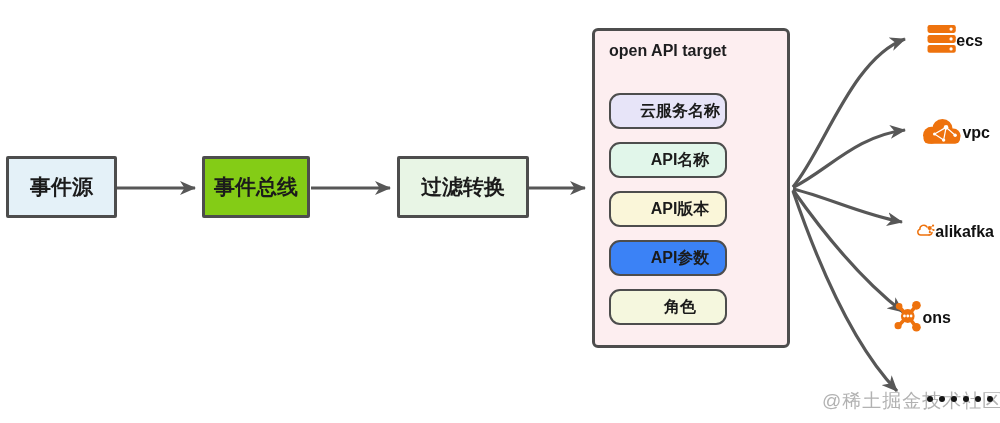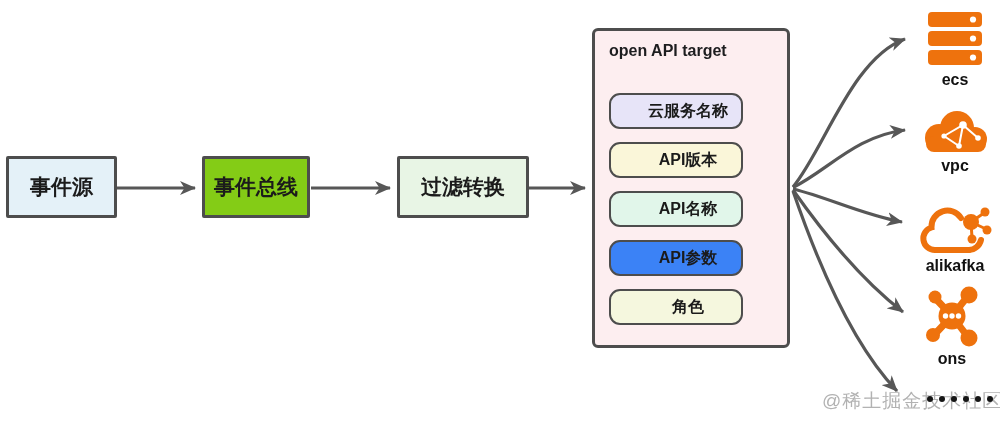--- a/index.html
+++ b/index.html
@@ -23,43 +23,43 @@
     position:absolute;left:592px;top:28px;width:198px;height:320px;
     box-sizing:border-box;border:3px solid #4d4d4d;border-radius:6px;
     background:#fdeef0;z-index:3;
   }
   .target-title{
     position:absolute;left:14px;top:11px;
     font-size:16px;font-weight:700;color:#1d1d1f;
   }
   .pill-list{position:absolute;left:14px;top:62px;}
   .pill{
-    width:134px;height:36px;box-sizing:border-box;margin-bottom:13px;
+    width:118px;height:36px;box-sizing:border-box;margin-bottom:13px;
     border:2.5px solid #4d4d4d;border-radius:11px;
     display:flex;align-items:center;justify-content:center;
     font-size:16px;font-weight:700;color:#1b1b1b;padding-left:24px;
   }
   .pill-0{background:#e7e4f8;}
   .pill-1{background:#faf6d9;}
   .pill-2{background:#e1f6ea;}
   .pill-3{background:#3b82f6;text-align:center;}
   .pill-4{background:#f5f7de;}
   
   #arrow-layer{position:absolute;left:0;top:0;z-index:2;}
   
   .svc{
-    position:absolute;display:flex;flex-direction:column;align-items:center;z-index:3;text-align:right;
+    position:absolute;display:flex;align-items:center;z-index:3;text-align:right;
   }
   .svc-label{
     margin-top:3px;font-size:16px;font-weight:700;color:#111;white-space:nowrap;
   }
   .svc-ecs{left:927px;top:11px;width:56px;}
   .svc-vpc{left:920px;top:108px;width:70px;}
   .svc-alikafka{left:916px;top:206px;width:78px;}
-  .svc-ons{left:923px;top:285px;width:58px;}
+  .svc-ons{left:893px;top:285px;width:58px;}
   
   .more-dots{
     position:absolute;left:927px;top:396px;display:flex;gap:6px;z-index:3;
   }
   .more-dots i{
     width:6px;height:6px;border-radius:50%;background:#161616;display:block;
   }
   
   .watermark{
     position:absolute;left:822px;top:388px;z-index:1;
@@ -98,25 +98,25 @@
 <div class="flow-box box-filter">
   <span>过滤转换</span>
 </div>
 
 <div class="target-group">
   <div class="target-title">open API target</div>
   <div class="pill-list">
     <div class="pill pill-0">
       <span>云服务名称</span>
     </div>
+    <div class="pill pill-2">
+      <span>API名称</span>
+    </div>
     <div class="pill pill-1">
       <span>API版本</span>
-    </div>
-    <div class="pill pill-2">
-      <span>API名称</span>
     </div>
     <div class="pill pill-3">
       <span>API参数</span>
     </div>
     <div class="pill pill-4">
       <span>角色</span>
     </div>
   </div>
 </div>
 

